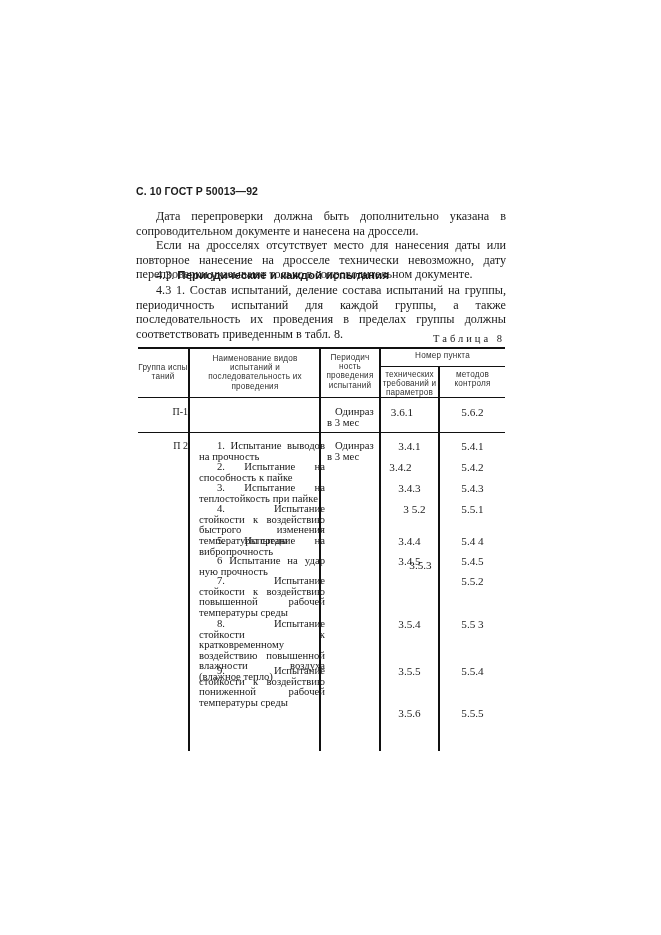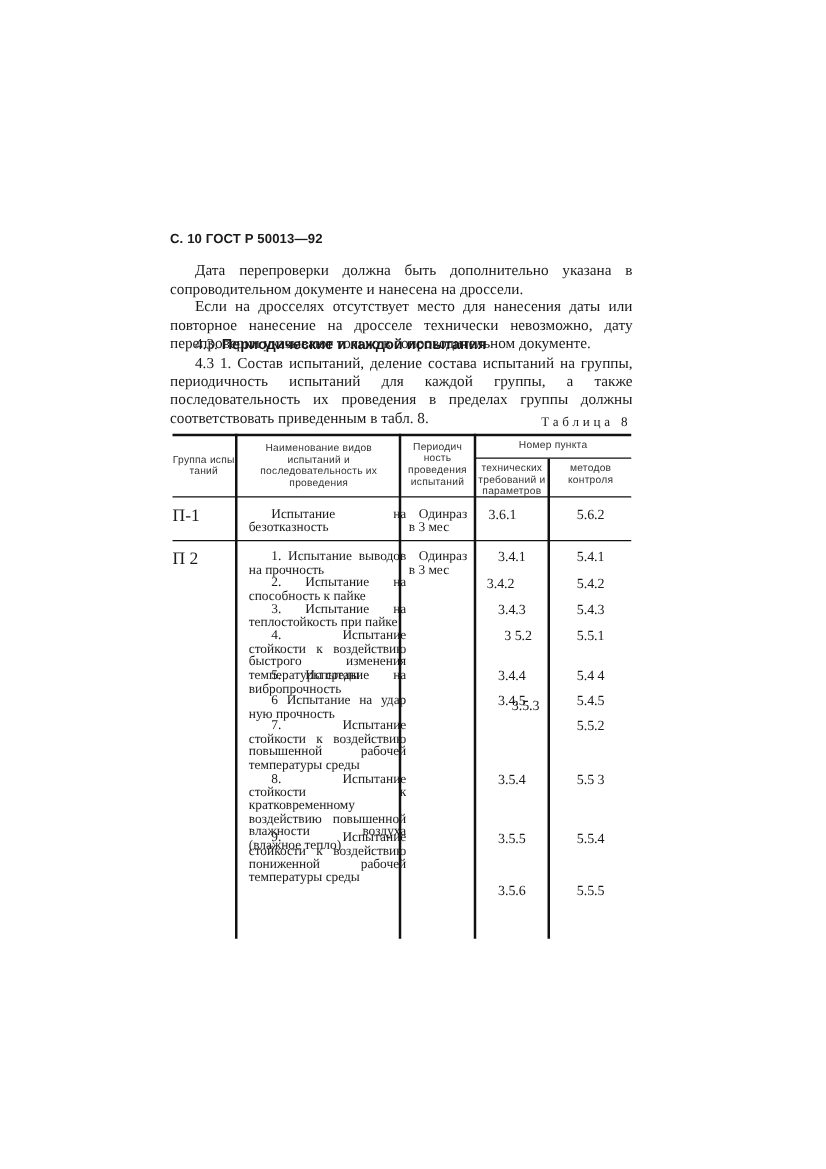--- a/index.html
+++ b/index.html
@@ -32,21 +32,21 @@
   
   .tbl { position: absolute; left: 138px; top: 347px; width: 367px; height: 404px; }
   .hline { position: absolute; background: #111; }
   .vline { position: absolute; width: 1.5px; background: #111; }
   .hdr {
     position: absolute; font-family: Liberation Sans, sans-serif;
     font-size: 8.2px; line-height: 9.2px; text-align: center; color: #333;
     letter-spacing: 0.2px;
   }
   .num { position: absolute; font-size: 11.2px; text-align: center; }
-  .grp { position: absolute; font-size: 14px; text-align: left; width: 50px; }
+  .grp { position: absolute; font-size: 10px; text-align: right; width: 50px; }
   .desc {
     position: absolute; left: 61px; width: 126px; font-size: 10.7px;
     line-height: 10.6px; text-align: justify; text-indent: 18px;
   }
   .period {
     position: absolute; left: 189px; width: 56px; font-size: 10.7px; line-height: 10.6px;
   }
   .period .l1 { display: flex; padding-left: 8px; }
 </style>
 </head>
@@ -79,21 +79,20 @@
   <div class="vline" style="left:300px;top:20px;height:384px"></div>
 
   <div class="hdr" style="left:0;top:16px;width:50px">Группа испы таний</div>
   <div class="hdr" style="left:62px;top:7px;width:110px">Наименование видов испытаний и последовательность их проведения</div>
   <div class="hdr" style="left:186px;top:6px;width:52px">Периодич ность проведения испытаний</div>
   <div class="hdr" style="left:242px;top:4px;width:125px">Номер пункта</div>
   <div class="hdr" style="left:243px;top:23px;width:57px">технических требований и параметров</div>
   <div class="hdr" style="left:302px;top:23px;width:65px">методов контроля</div>
 
   <div class="grp" style="left:0;top:59px">П-1</div>
-  <div class="desc" style="top:59px">Испытание на безотказность</div>
   <div class="period" style="top:59px">
     <div class="l1">
         <span>Один</span>
         <span>раз</span>
       </div>
     <div>в 3 мес</div>
   </div>
   <div class="num" style="left:243px;top:59px;width:42px">3.6.1</div>
   <div class="num" style="left:302px;top:59px;width:65px">5.6.2</div>
 

